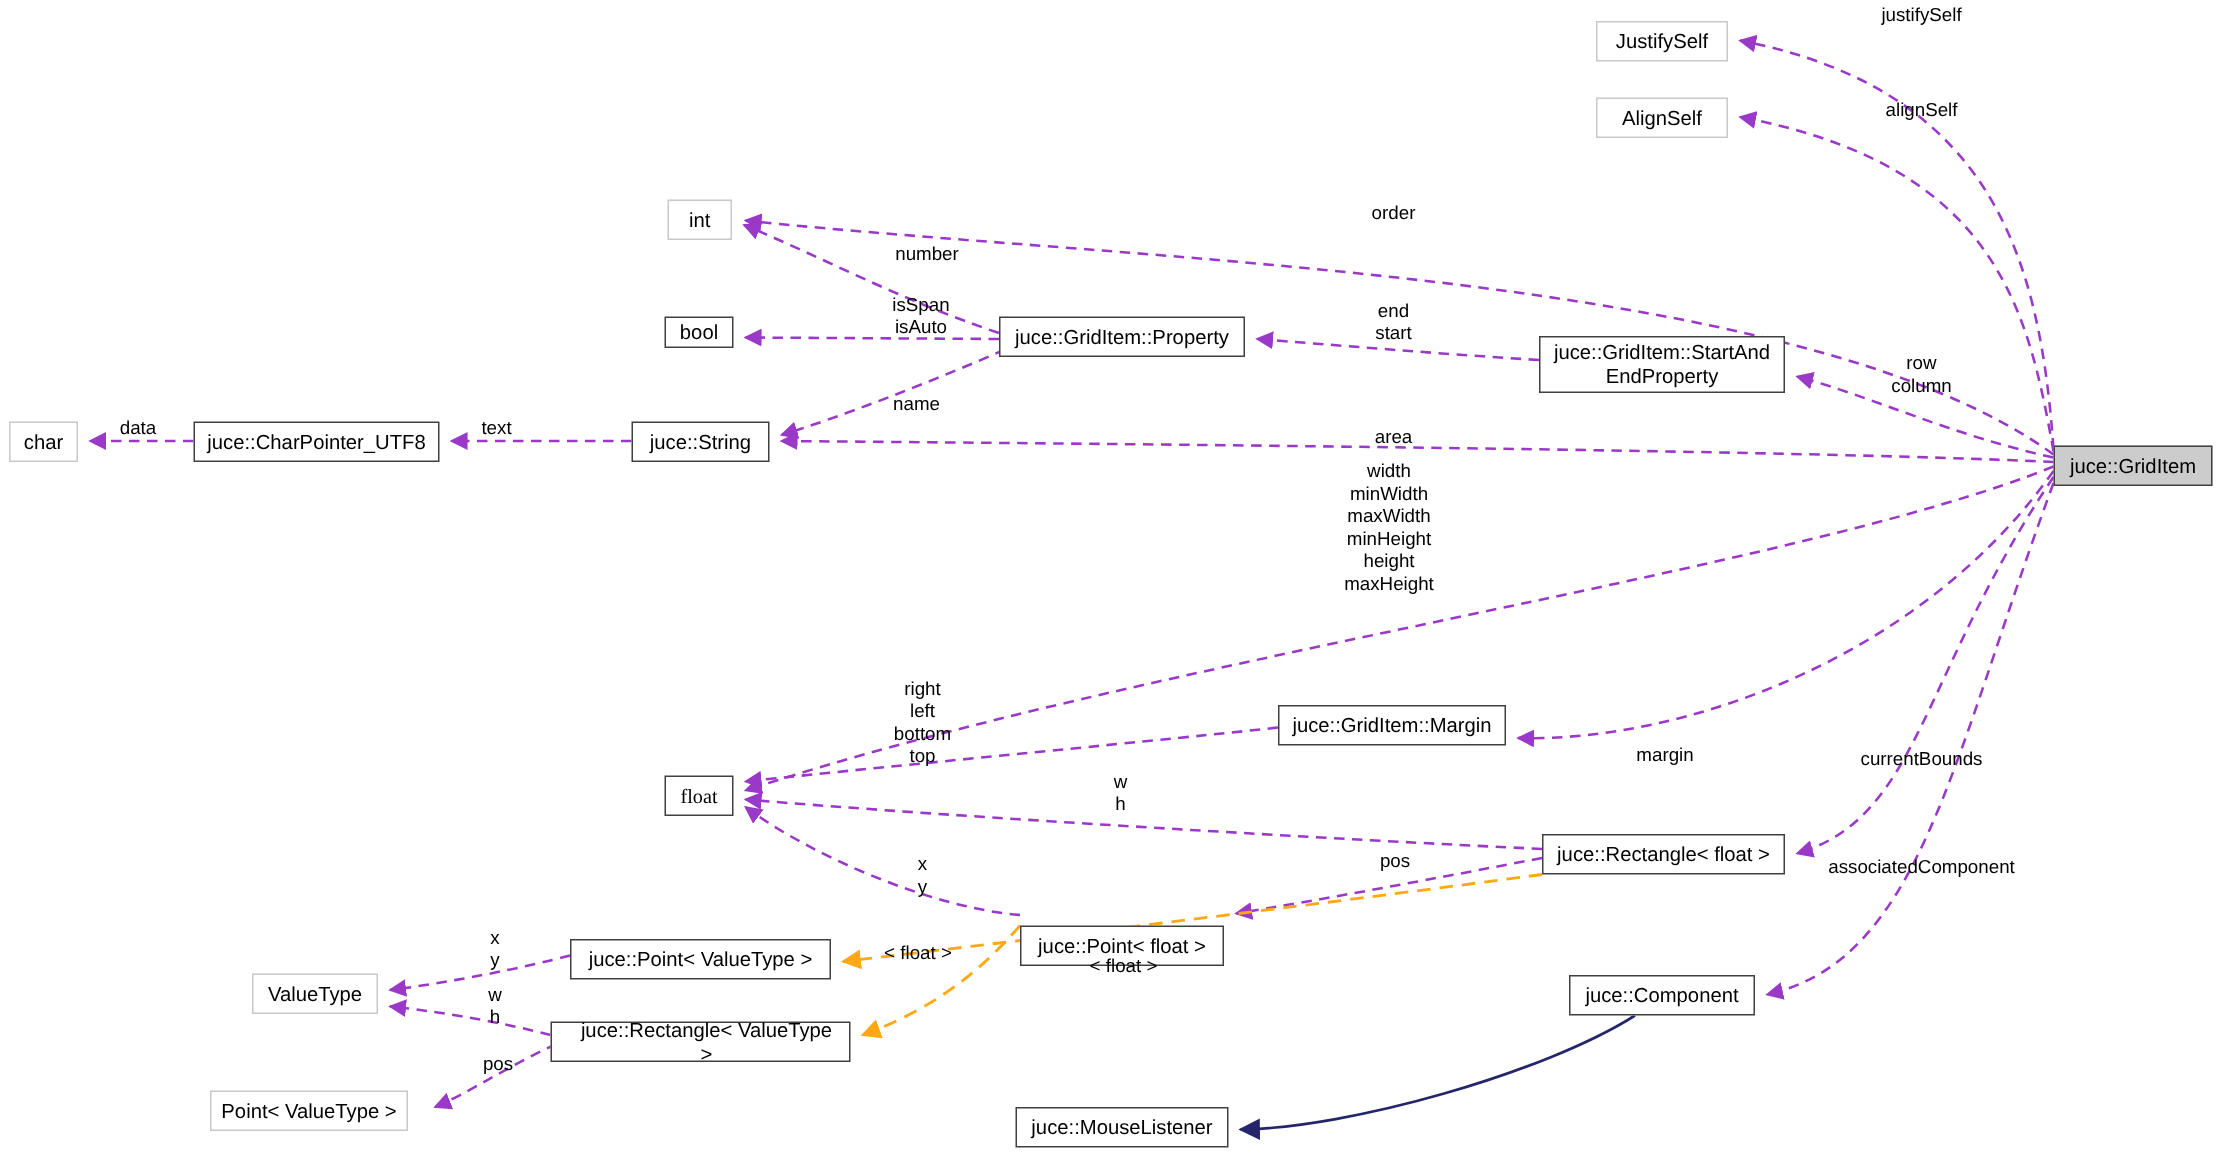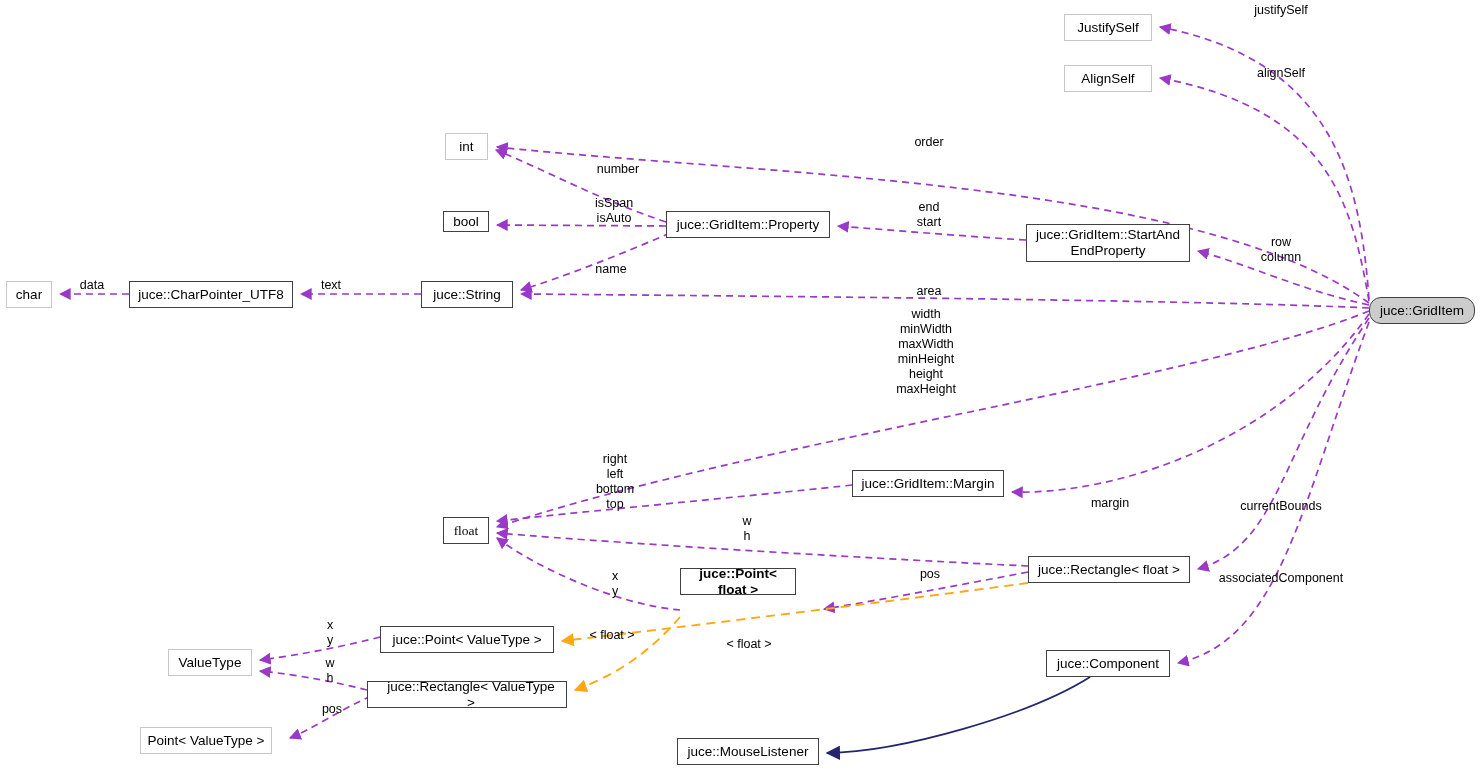--- a/index.html
+++ b/index.html
@@ -109,25 +109,25 @@
       <div class="node light" style="left: 1064px; top: 14px; width: 88px; height: 27px;"><span>JustifySelf</span></div>
       <div class="node light" style="left: 1064px; top: 65px; width: 88px; height: 27px;"><span>AlignSelf</span></div>
       <div class="node light" style="left: 445px; top: 133px; width: 43px; height: 27px;"><span>int</span></div>
       <div class="node solid" style="left: 443px; top: 211px; width: 46px; height: 21px;"><span>bool</span></div>
       <div class="node solid" style="left: 666px; top: 211px; width: 164px; height: 27px;"><span>juce::GridItem::Property</span></div>
       <div class="node solid" style="left: 1026px; top: 224px; width: 164px; height: 38px;"><span>juce::GridItem::StartAnd
 EndProperty</span></div>
       <div class="node light" style="left: 6px; top: 281px; width: 46px; height: 27px;"><span>char</span></div>
       <div class="node solid" style="left: 129px; top: 281px; width: 164px; height: 27px;"><span>juce::CharPointer_UTF8</span></div>
       <div class="node solid" style="left: 421px; top: 281px; width: 92px; height: 27px;"><span>juce::String</span></div>
-      <div class="node highlight" style="left: 1369px; top: 297px; width: 106px; height: 27px; border-radius: 12px;"><span>juce::GridItem</span></div>
+      <div class="node highlight" style="left: 1369px; top: 297px; width: 106px; height: 27px;"><span>juce::GridItem</span></div>
       <div class="node solid" style="left: 852px; top: 470px; width: 152px; height: 27px;"><span>juce::GridItem::Margin</span></div>
       <div class="node solid" style="left: 443px; top: 517px; width: 46px; height: 27px; font-family: Liberation Serif, serif;"><span>float</span></div>
       <div class="node solid" style="left: 1028px; top: 556px; width: 162px; height: 27px;"><span>juce::Rectangle&lt; float &gt;</span></div>
-      <div class="node solid" style="left: 680px; top: 568px; width: 116px; height: 27px; font-weight: bold;"><span>juce::Point&lt; float &gt;</span></div>
+      <div class="node solid" style="left: 680px; top: 617px; width: 136px; height: 27px;"><span>juce::Point&lt; float &gt;</span></div>
       <div class="node solid" style="left: 380px; top: 626px; width: 174px; height: 27px;"><span>juce::Point&lt; ValueType &gt;</span></div>
       <div class="node light" style="left: 168px; top: 649px; width: 84px; height: 27px;"><span>ValueType</span></div>
       <div class="node solid" style="left: 1046px; top: 650px; width: 124px; height: 27px;"><span>juce::Component</span></div>
       <div class="node solid" style="left: 367px; top: 681px; width: 200px; height: 27px; padding-left: 14px;"><span>juce::Rectangle&lt; ValueType &gt;</span></div>
       <div class="node light" style="left: 140px; top: 727px; width: 132px; height: 27px; text-align: center;"><span>Point&lt; ValueType &gt;</span></div>
       <div class="node solid" style="left: 677px; top: 738px; width: 142px; height: 27px;"><span>juce::MouseListener</span></div>
     </div>
   <div id="label-layer">
       <div class="edge-label" style="left: 1281px; top: 3px;">justifySelf</div>
       <div class="edge-label" style="left: 1281px; top: 66px;">alignSelf</div>

